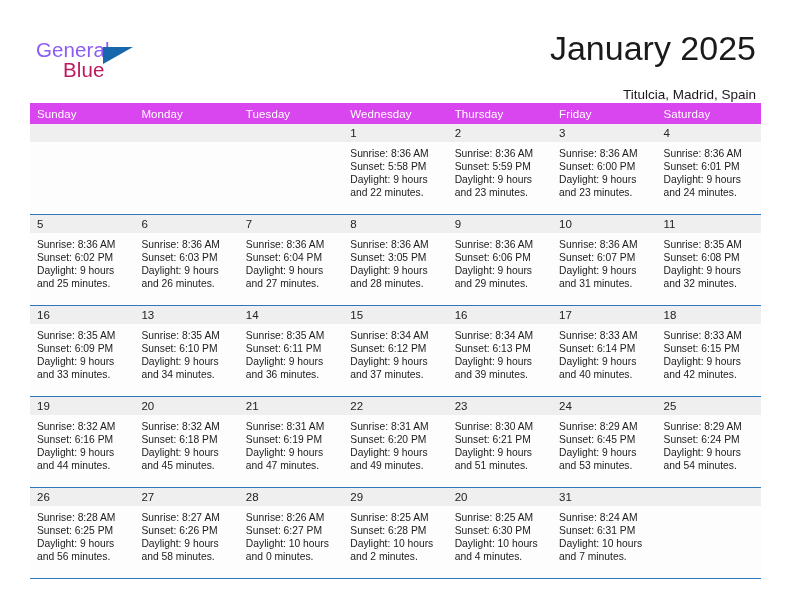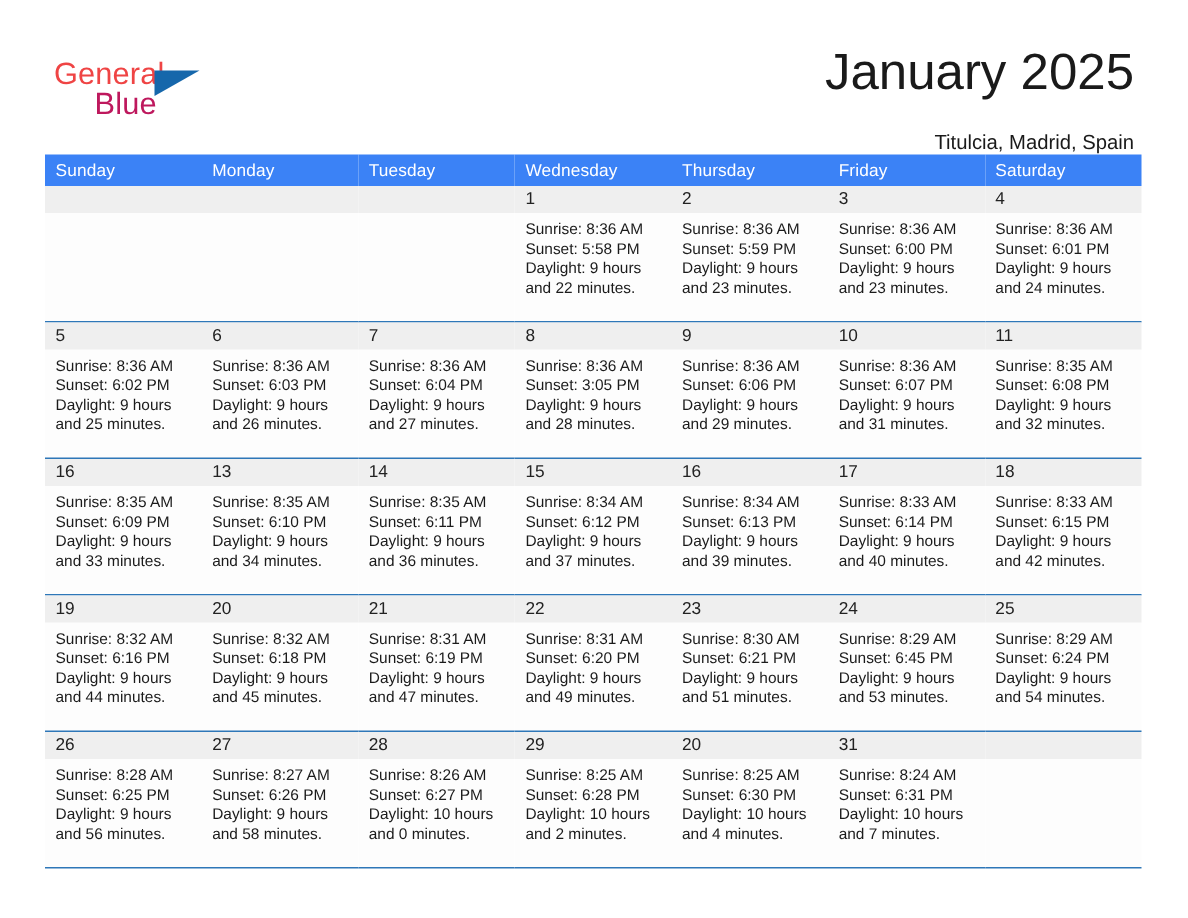--- a/index.html
+++ b/index.html
@@ -32,21 +32,21 @@
     position: absolute;
     left: 36px;
     top: 38px;
     width: 200px;
     height: 50px;
   }
   .logo-general {
     position: absolute;
     left: 0; top: 0;
     font-size: 20.5px;
-    color: #ef4444;
+    color: #8b5cf6;
     letter-spacing: 0.1px;
     font-family: "Liberation Sans", sans-serif;
   }
   .logo-blue {
     position: absolute;
     left: 27px; top: 20px;
     font-size: 20.5px;
     color: #be185d;
     letter-spacing: 0.1px;
     font-family: "Liberation Sans", sans-serif;
@@ -88,21 +88,21 @@
     left: 30px;
     top: 103px;
     width: 731px;
   }
   table.cal {
     border-collapse: collapse;
     width: 731px;
     table-layout: fixed;
   }
   table.cal thead th {
-    background: #3b82f6;
+    background: #d946ef;
     color: #ffffff;
     font-size: 11.5px;
     font-weight: normal;
     text-align: left;
     padding: 4px 0 4px 7px;
     height: 13px;
     letter-spacing: 0.1px;
     vertical-align: middle;
   }
   table.cal tbody tr {

